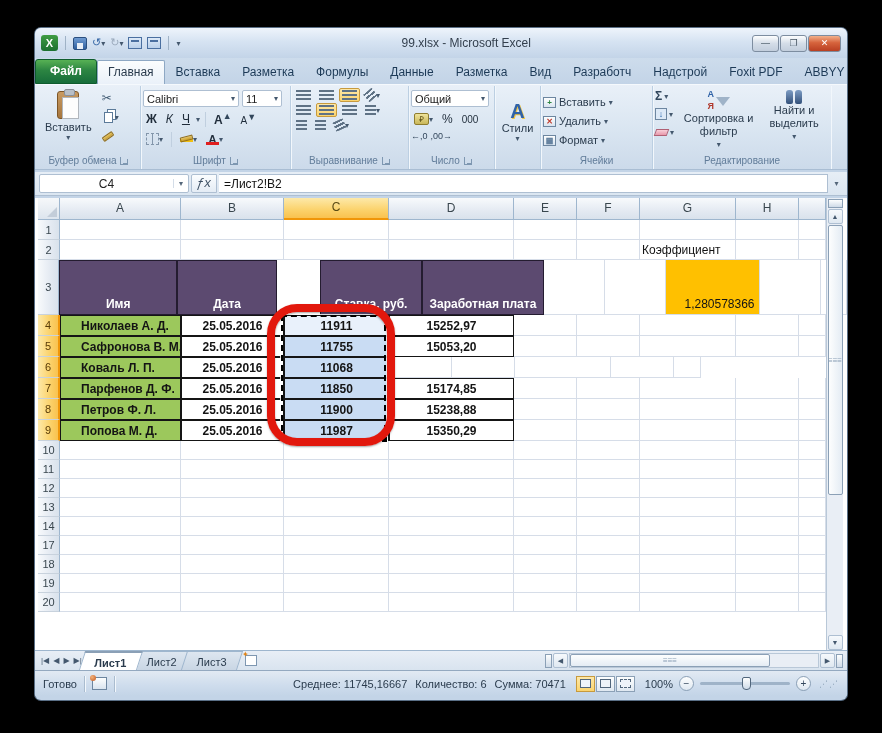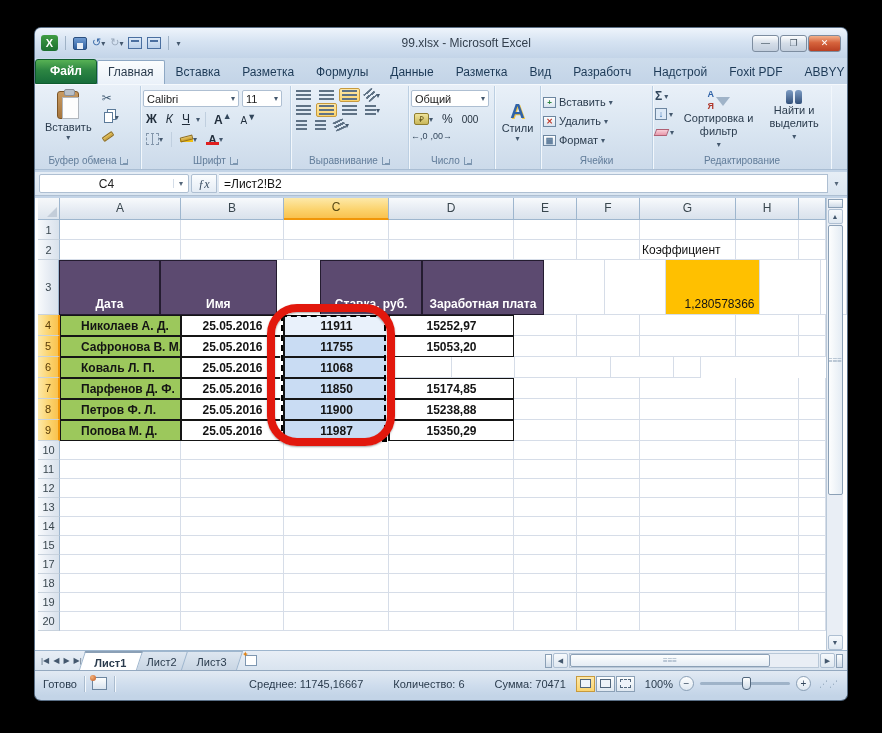--- a/index.html
+++ b/index.html
@@ -115,21 +115,21 @@
 
   
   .fbar { position:absolute; left:0; top:144px; width:100%; height:24px;
           background:linear-gradient(#e7eef6,#dbe6f1); border-bottom:1px solid #aebfd2;
           display:flex; align-items:center; padding:2px 4px; gap:2px; }
   .namebox { width:150px; height:19px; background:#fff; border:1px solid #aebfd2; border-radius:2px;
              display:flex; align-items:center; font-size:12px; color:#222; }
   .namebox .nb-text { flex:1; text-align:center; }
   .nb-dd { width:15px; text-align:center; font-size:8px; color:#55677a; border-left:1px solid #d4dde8; }
   .fx-btn { width:26px; height:19px; background:linear-gradient(#fbfdfe,#e4ecf5); border:1px solid #aebfd2;
-            border-radius:2px 0 0 2px; text-align:center; font-family:Liberation Serif, serif;
+            border-radius:2px 0 0 2px; text-align:center; font-family:Liberation Mono, monospace;
             font-style:italic; font-size:12px; color:#3c4f63; line-height:18px; }
   .fml { flex:1; height:19px; background:#fff; border:1px solid #aebfd2; border-left:none;
          font-size:12px; color:#111; padding:1px 5px; line-height:17px; }
   .fbar-dd { width:13px; text-align:center; font-size:8px; color:#55677a; }
 
   
   .sheet { position:absolute; left:0; top:170px; width:100%; height:452px; background:#fff; padding-left:3px; }
   .colhdr-row { display:flex; height:22px; }
   .corner { width:22px; height:22px; background:linear-gradient(#f6f8fa,#dde5ee); border:1px solid #9eb6ce;
             border-top:none; border-left:none; position:relative; }
@@ -199,21 +199,21 @@
               border-radius:2px; display:flex; align-items:center; justify-content:center; }
 
   
   .status { position:absolute; left:0; top:642px; width:100%; height:26px;
             background:linear-gradient(#e2eaf3,#cfdded 55%,#c3d4e7); border-top:1px solid #94a9c0;
             display:flex; align-items:center; font-size:11px; color:#2a3b4d; padding:0 8px; }
   .st-sep { width:1px; height:16px; background:#aab?c; background:#aabccf; margin:0 7px; box-shadow:1px 0 0 #f2f7fc; }
   .macro-ic { width:15px; height:13px; border:1px solid #6d86a0; background:linear-gradient(#fdfefe,#d9e4ef); position:relative; }
   .macro-ic::after { content:""; position:absolute; left:-3px; top:-3px; width:6px; height:6px; border-radius:50%;
                      background:radial-gradient(circle at 35% 35%, #f3b27a,#c2571f); }
-  .stats { margin-left:auto; display:flex; gap:30px; }
+  .stats { margin-left:auto; display:flex; gap:8px; }
   .viewbtns { display:flex; gap:1px; margin:0 10px; }
   .vb { width:19px; height:16px; border:1px solid #8ba0b6; background:linear-gradient(#fdfefe,#dfe8f1);
         display:flex; align-items:center; justify-content:center; }
   .vb.hl { background:linear-gradient(#fde8a9,#fbd46e); border-color:#c79a3d; }
   .vb i { width:11px; height:9px; border:1px solid #51667c; background:#eef3f9; }
   .vb.pb i { border-style:dashed; }
   .zoomctl { display:flex; align-items:center; gap:6px; }
   .zbtn { width:15px; height:15px; border:1px solid #8ba0b6; border-radius:50%;
           background:linear-gradient(#fdfefe,#dfe8f1); font-size:10px; color:#33475c;
           display:flex; align-items:center; justify-content:center; line-height:1; }
@@ -537,22 +537,22 @@
             <div class="gcell" style="width: 105px;"></div>
             <div class="gcell" style="width: 125px;"></div>
             <div class="gcell" style="width: 63px;"></div>
             <div class="gcell" style="width: 63px;"></div>
             <div class="gcell c-coefl" style="width: 96px;">Коэффициент</div>
             <div class="gcell" style="width: 63px;"></div>
             <div class="gcell" style="width: 27px;"></div>
           </div>
           <div class="grow" style="height: 55px;">
             <div class="rowh">3</div>
+            <div class="gcell t c-hdr" style="width: 121px;">Имя</div>
             <div class="gcell t c-hdr" style="width: 103px;">Дата</div>
-            <div class="gcell t c-hdr" style="width: 121px;">Имя</div>
             <div class="gcell t c-hdr" style="width: 105px; margin-left: 43px;">Ставка, руб.</div>
             <div class="gcell t c-hdr" style="width: 125px;">Заработная плата</div>
             <div class="gcell" style="width: 63px;"></div>
             <div class="gcell" style="width: 63px;"></div>
             <div class="gcell c-coefv" style="width: 96px; background: rgb(255, 192, 0);">1,280578366</div>
             <div class="gcell" style="width: 63px;"></div>
             <div class="gcell" style="width: 27px;"></div>
           </div>
           <div class="grow" style="height: 21px;">
             <div class="rowh sel">4</div>
@@ -668,32 +668,20 @@
             <div class="gcell" style="width: 105px;"></div>
             <div class="gcell" style="width: 125px;"></div>
             <div class="gcell" style="width: 63px;"></div>
             <div class="gcell" style="width: 63px;"></div>
             <div class="gcell" style="width: 96px;"></div>
             <div class="gcell" style="width: 63px;"></div>
             <div class="gcell" style="width: 27px;"></div>
           </div>
           <div class="grow" style="height: 19px;">
             <div class="rowh">14</div>
-            <div class="gcell" style="width: 121px;"></div>
-            <div class="gcell" style="width: 103px;"></div>
-            <div class="gcell" style="width: 105px;"></div>
-            <div class="gcell" style="width: 125px;"></div>
-            <div class="gcell" style="width: 63px;"></div>
-            <div class="gcell" style="width: 63px;"></div>
-            <div class="gcell" style="width: 96px;"></div>
-            <div class="gcell" style="width: 63px;"></div>
-            <div class="gcell" style="width: 27px;"></div>
-          </div>
-          <div class="grow" style="height: 19px;">
-            <div class="rowh">15</div>
             <div class="gcell" style="width: 121px;"></div>
             <div class="gcell" style="width: 103px;"></div>
             <div class="gcell" style="width: 105px;"></div>
             <div class="gcell" style="width: 125px;"></div>
             <div class="gcell" style="width: 63px;"></div>
             <div class="gcell" style="width: 63px;"></div>
             <div class="gcell" style="width: 96px;"></div>
             <div class="gcell" style="width: 63px;"></div>
             <div class="gcell" style="width: 27px;"></div>
           </div>

